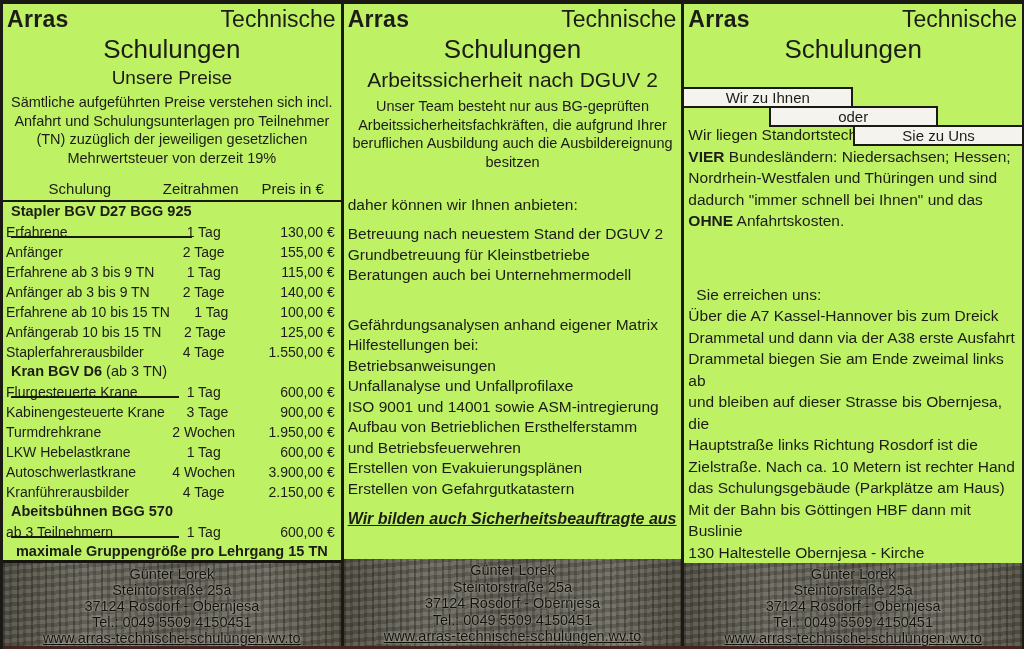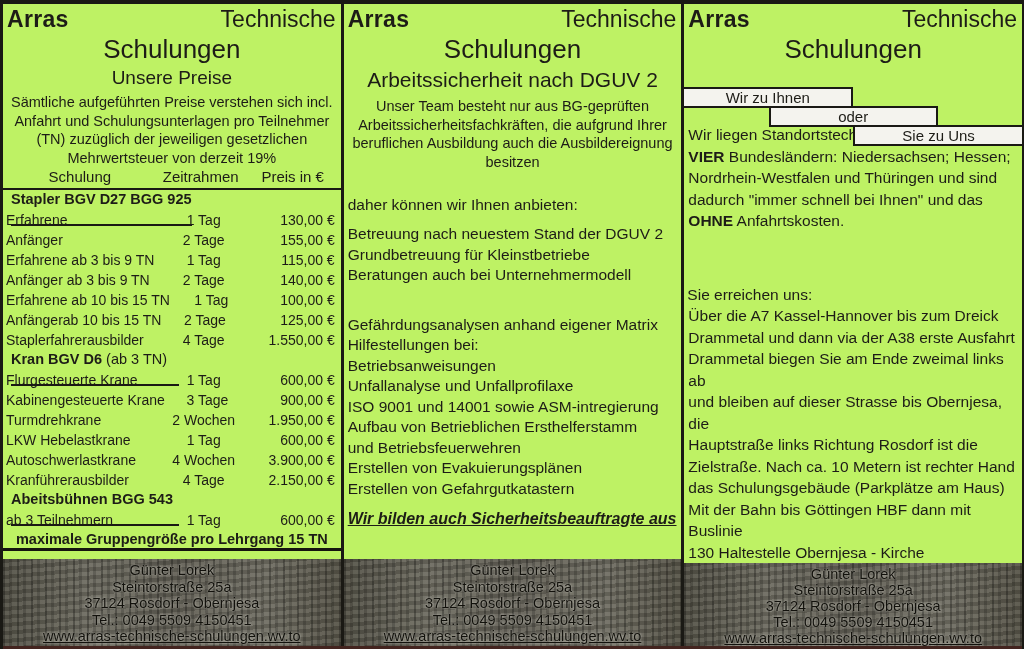--- a/index.html
+++ b/index.html
@@ -19,21 +19,21 @@
   .panel-header { display:flex; justify-content:space-between; align-items:flex-start; padding:1px 5px 0 4px; font-size:23px; line-height:28px; }
   .brand-name { font-weight:bold; letter-spacing:0.3px; }
   .brand-right { font-weight:400; }
 
   .title   { text-align:center; font-size:26px; line-height:33px; font-weight:400; }
   .subtitle{ text-align:center; font-size:19px; line-height:23px; font-weight:400; }
   .subtitle2{ text-align:center; font-size:21px; line-height:27px; font-weight:400; }
   .intro   { text-align:center; font-size:14.5px; line-height:18.5px; margin-top:4px; padding:0 3px; }
 
   
-  .thead { display:flex; border-bottom:2px solid #1a1914; font-size:15px; line-height:20px; padding-bottom:1px; }
+  .thead { display:flex; margin-top:12px; border-bottom:2px solid #1a1914; font-size:15px; line-height:20px; padding-bottom:1px; }
   .thead span { display:block; }
   .h-name  { flex:1; text-align:center; }
   .h-time  { width:88px; text-align:center; }
   .h-price { width:96px; text-align:center; }
 
   .trow { display:flex; height:20px; font-size:14px; line-height:20px; padding-left:3px; }
   .cell-name  { flex:1; white-space:nowrap; }
   .cell-time  { width:88px; text-align:center; white-space:nowrap; }
   .cell-price { width:93px; text-align:right; padding-right:6px; white-space:nowrap; }
 
@@ -53,21 +53,21 @@
 
   
   .step-boxes { position:relative; height:62px; margin-top:21px; }
   .step-box { position:absolute; height:21px; width:50%; border:2px solid #1a1914; background:#f4f3ee; text-align:center; font-size:15px; line-height:18px; }
   .sb-0 { left:0;    top:0;    border-left:none; }
   .sb-1 { left:25%;  top:19px; }
   .sb-2 { left:50%;  top:38px; width:50%; border-right:none; }
 
   .about { margin-top:37px; padding:0 5px 0 4px; font-size:15.5px; line-height:21.5px; }
   .about b { font-weight:bold; }
-  .reach-heading { margin-top:52px; padding-left:3px; font-size:15.5px; line-height:21.5px; }
+  .reach-heading { margin-top:52px; padding-left:12px; font-size:15.5px; line-height:21.5px; }
   .dir-line { font-size:15.5px; line-height:21.5px; padding-left:4px; }
 
   
   .contact {
     margin-top:auto; height:90px; padding:3px 0 5px 0;
     display:flex; flex-direction:column; justify-content:space-between;
     text-align:center; font-size:14.5px; color:#12110c;
     text-shadow:0 0 2px rgba(240,238,229,0.65), 0 0 5px rgba(240,238,229,0.3);
     background:
       repeating-linear-gradient(90deg, rgba(10,10,8,0.30) 0 2px, rgba(0,0,0,0) 2px 6px, rgba(15,15,12,0.20) 6px 9px, rgba(0,0,0,0) 9px 14px),
@@ -157,21 +157,21 @@
         <div class="trow">
           <span class="cell-name">Autoschwerlastkrane</span>
           <span class="cell-time">4 Wochen</span>
           <span class="cell-price">3.900,00 €</span>
         </div>
         <div class="trow">
           <span class="cell-name">Kranführerausbilder</span>
           <span class="cell-time">4 Tage</span>
           <span class="cell-price">2.150,00 €</span>
         </div>
-        <div class="sec-heading"><span class="sec-inner"><b>Abeitsbühnen BGG 543</b></span></div>
+        <div class="sec-heading"><span class="sec-inner"><b>Abeitsbühnen BGG 570</b></span></div>
         <div class="trow">
           <span class="cell-name">ab 3 Teilnehmern</span>
           <span class="cell-time">1 Tag</span>
           <span class="cell-price">600,00 €</span>
         </div>
       </div>
 
     <div class="note">maximale Gruppengröße pro Lehrgang 15 TN</div>
 
     <div class="contact">

